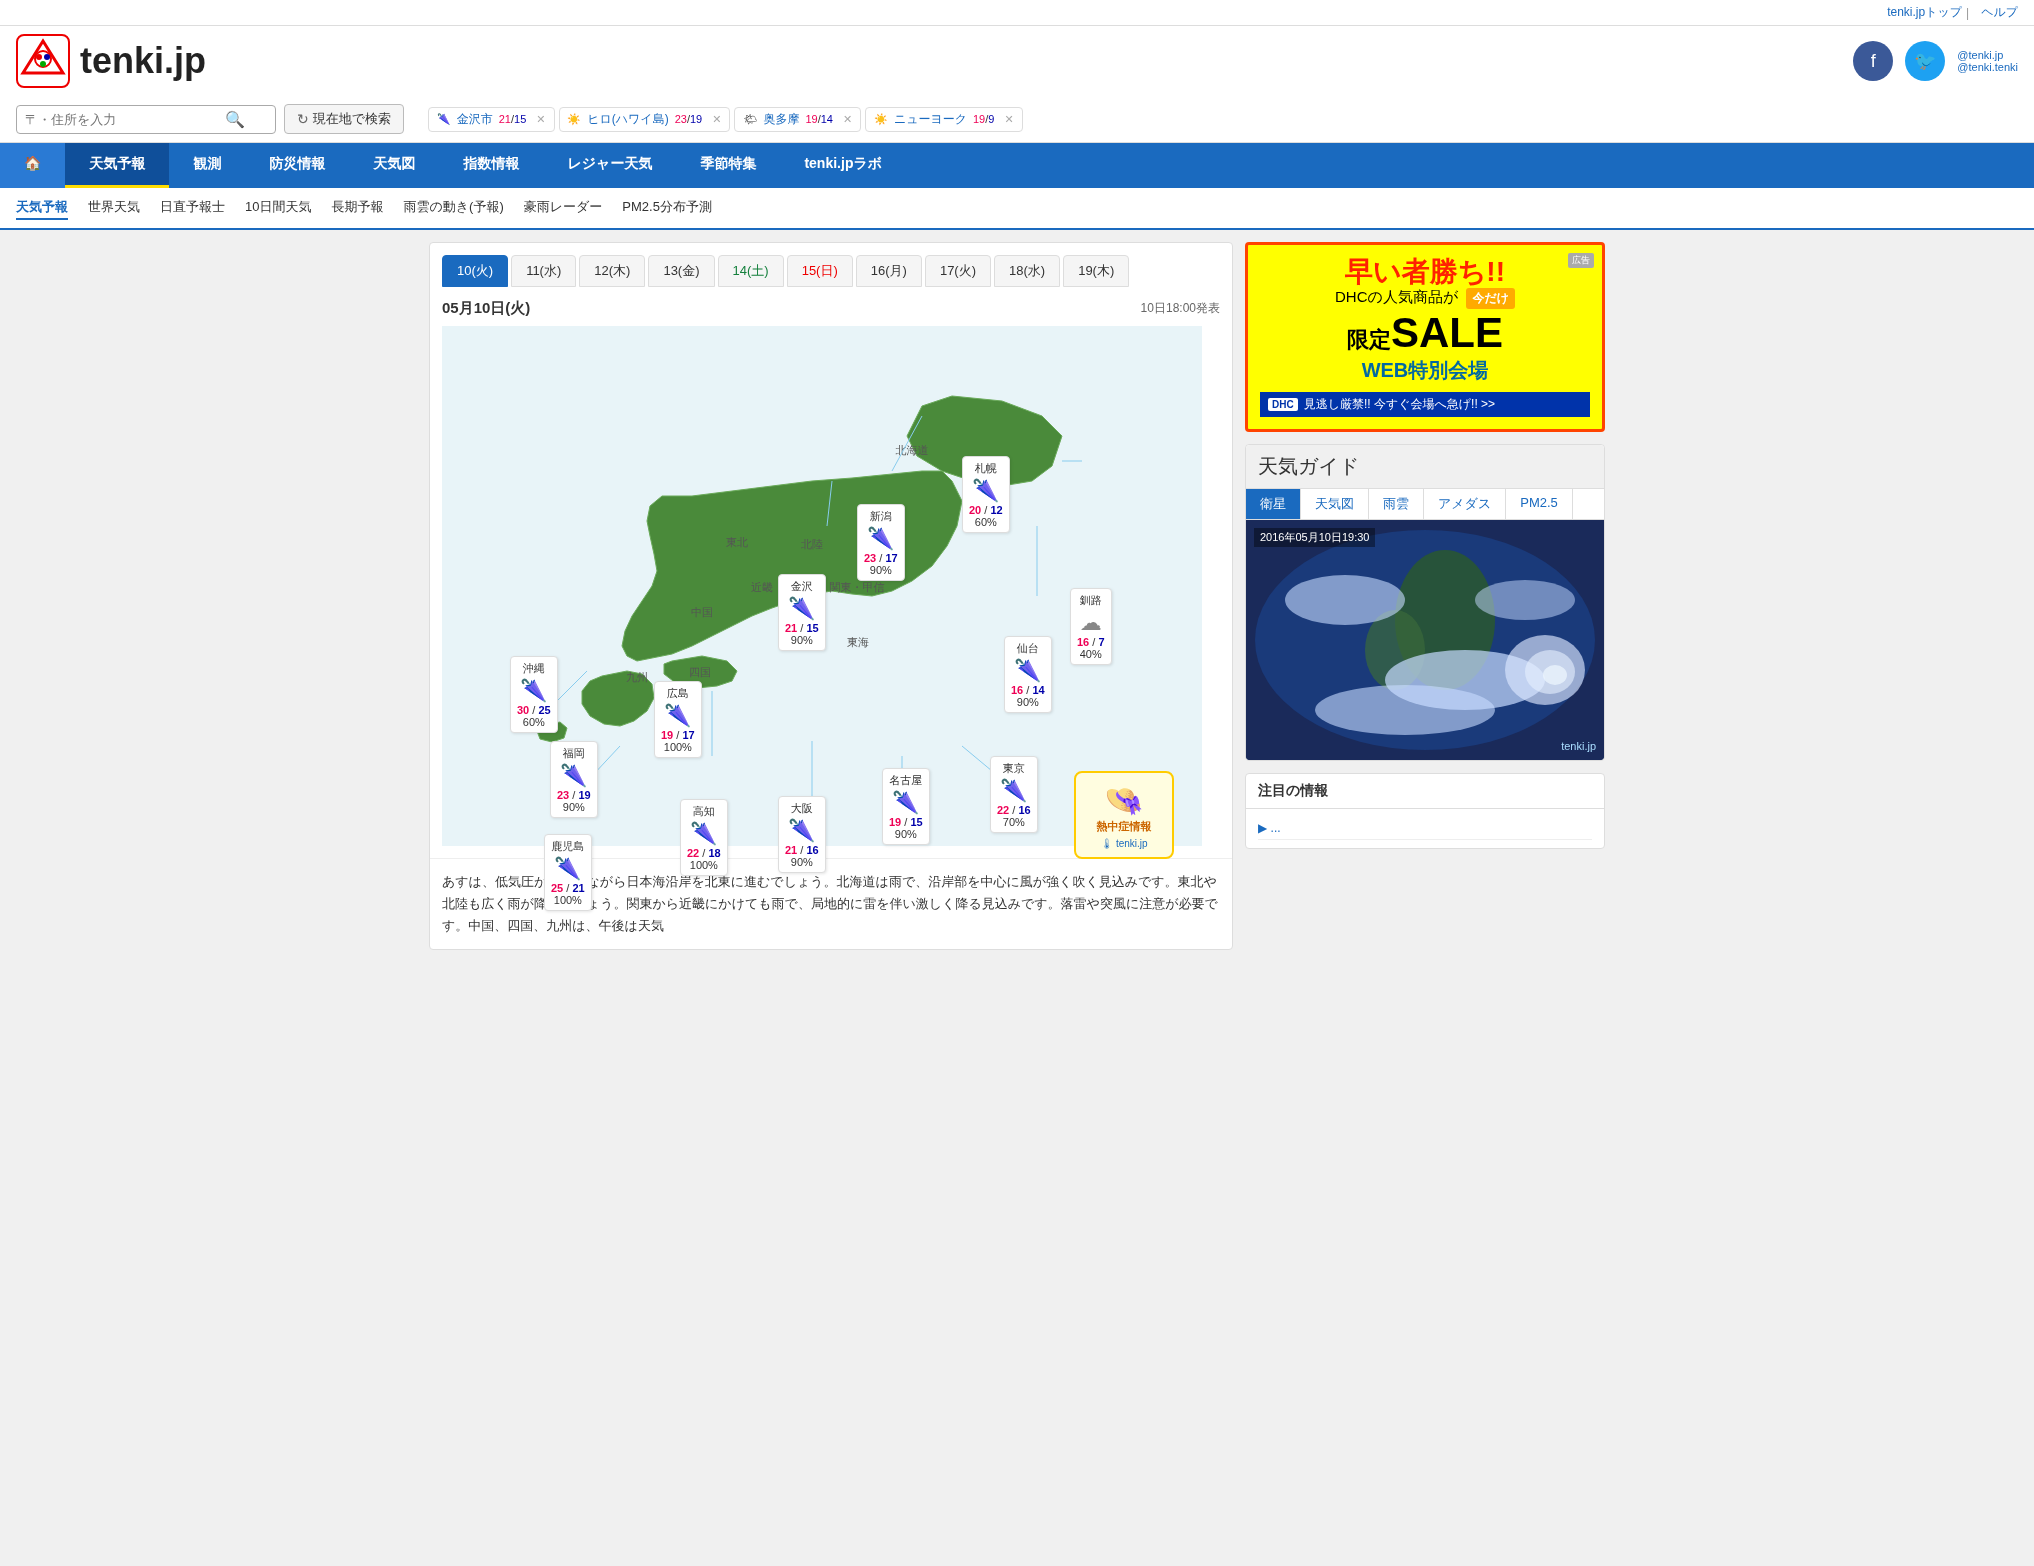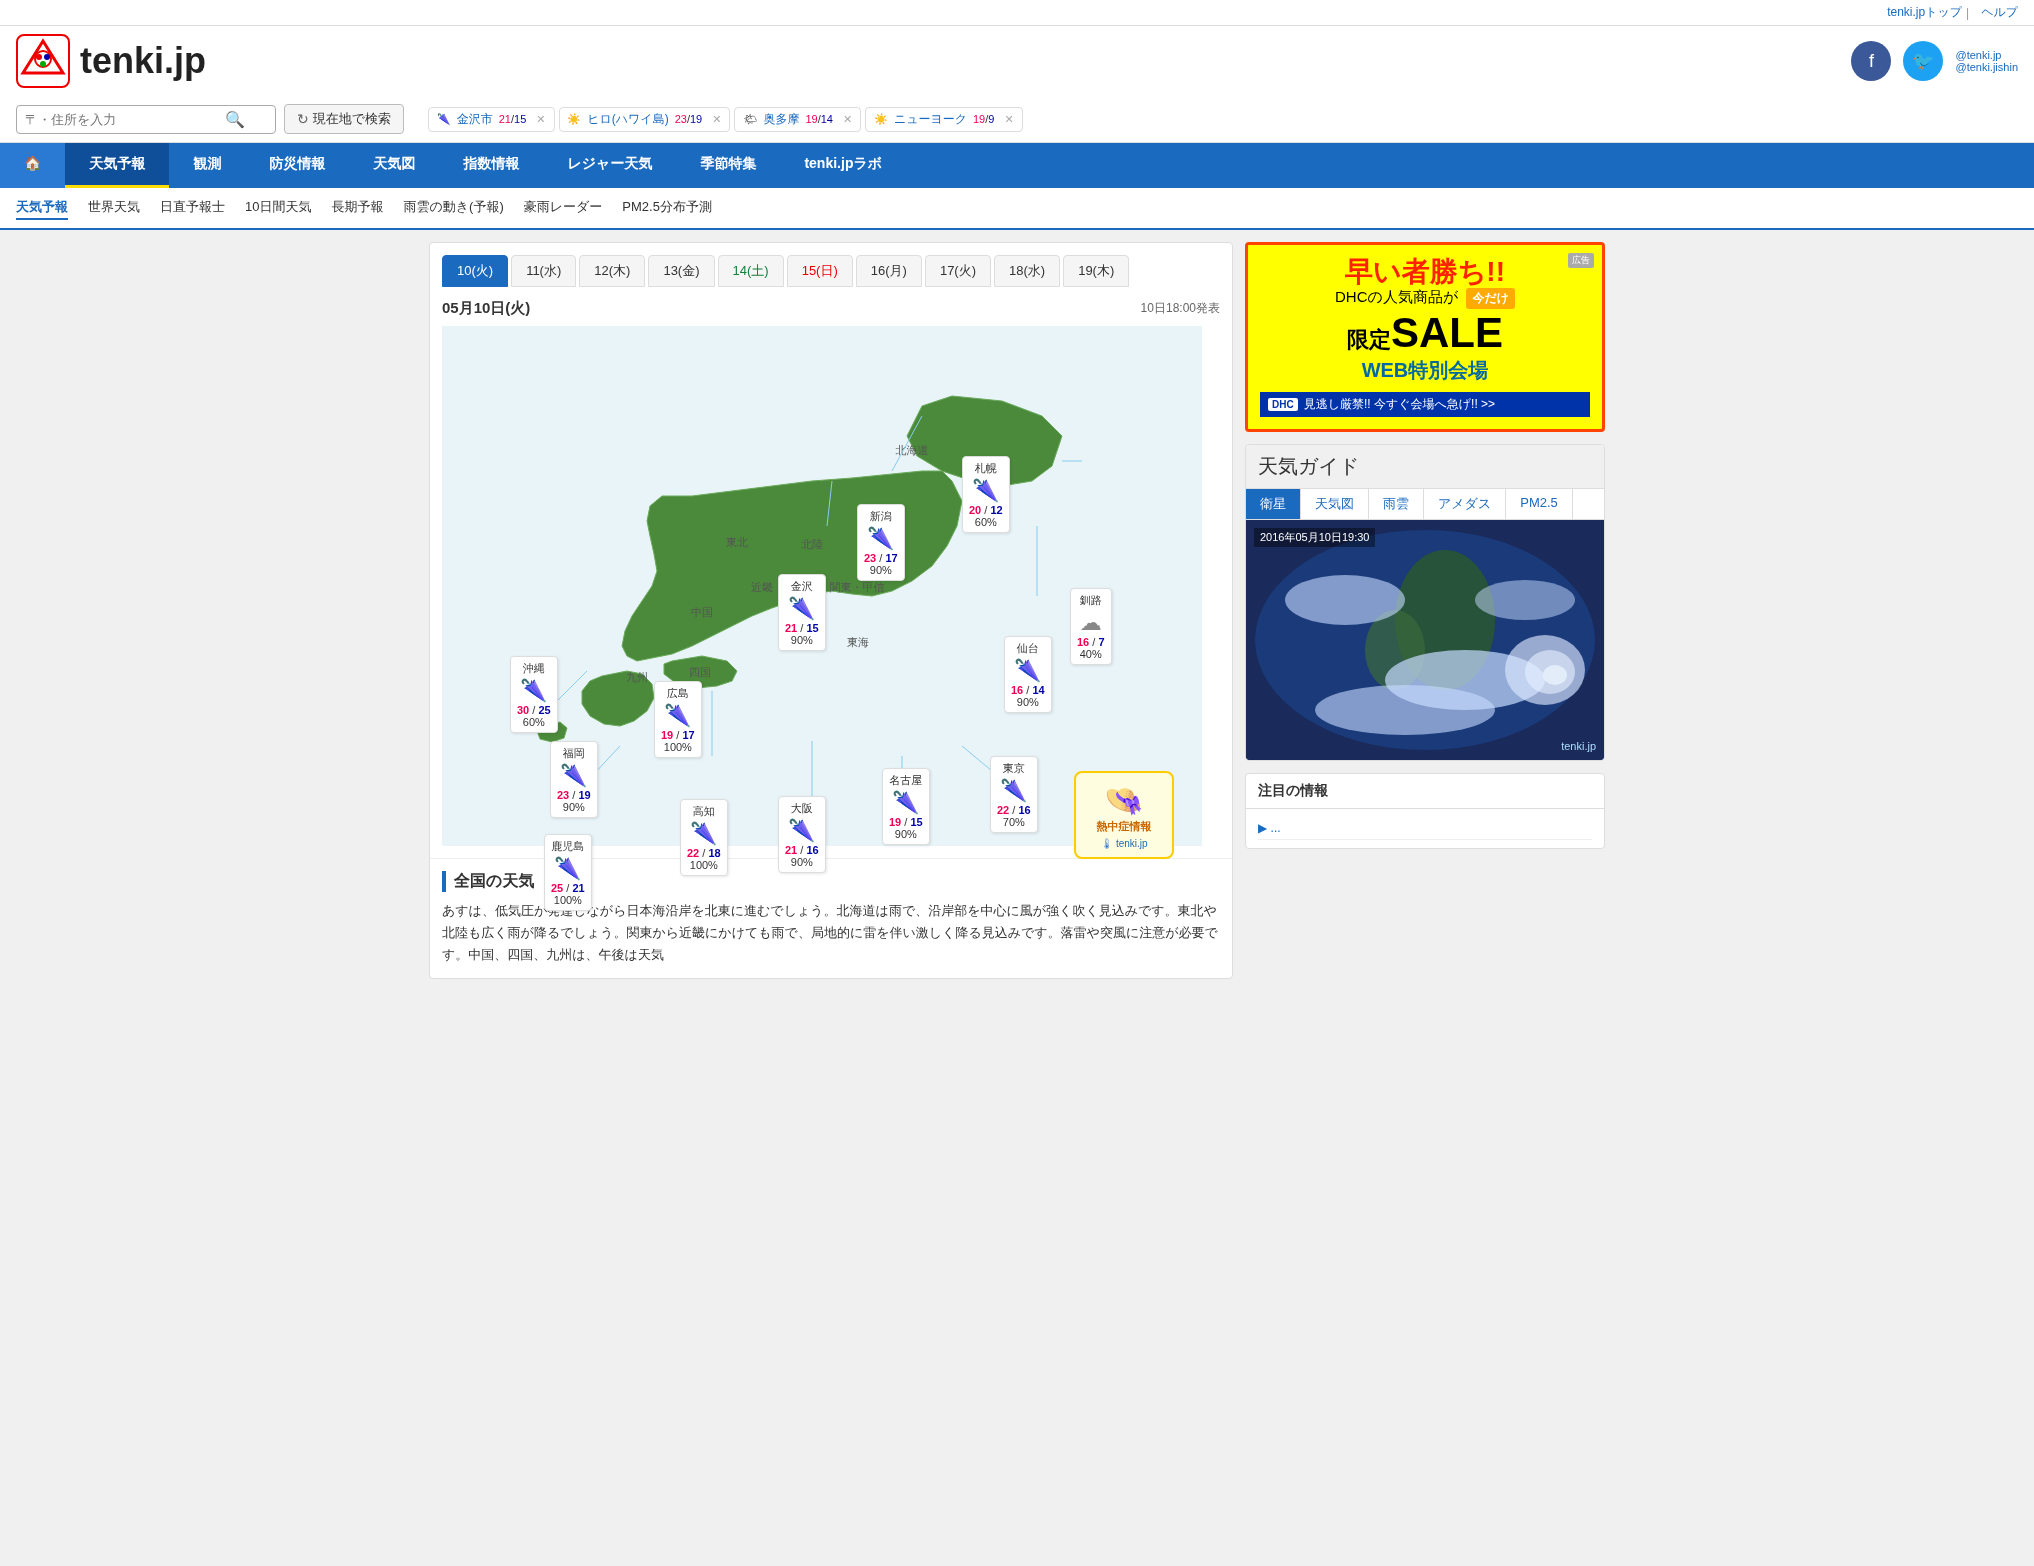--- a/index.html
+++ b/index.html
@@ -131,21 +131,21 @@
         <circle cx="24" cy="27" r="3" fill="#0a0"></circle>
       </svg>
     </div>
     <span class="logo-text">tenki.jp</span>
   </div>
   <div class="header-right">
     <a class="social-btn fb-btn">f</a>
     <a class="social-btn tw-btn">🐦</a>
     <div>
       <div class="social-text">@tenki.jp</div>
-      <div class="social-text">@tenki.jishin</div>
+      <div class="social-text">@tenki.tenki</div>
     </div>
   </div>
 </div>
 
 <div class="search-bar">
   <div class="search-input-wrap">
     <input class="search-input" type="text" placeholder="〒・住所を入力" style="">
     <button class="search-icon-btn">🔍</button>
   </div>
   <button class="location-btn">
@@ -372,21 +372,20 @@
         
         <div class="heatstroke-box" style="left:632px;top:445px;position:absolute;">
           <div style="font-size:32px;">👒</div>
           <div style="font-size:11px;font-weight:bold;color:#c60;">熱中症情報</div>
           <div style="font-size:10px;color:#1a6abf;display:flex;align-items:center;justify-content:center;gap:2px;margin-top:4px;">🌡 tenki.jp</div>
         </div>
       </div>
     </div>
 
     <div class="news-section">
-      <div class="news-title">全国の天気</div>
       <div class="news-text">あすは、低気圧が発達しながら日本海沿岸を北東に進むでしょう。北海道は雨で、沿岸部を中心に風が強く吹く見込みです。東北や北陸も広く雨が降るでしょう。関東から近畿にかけても雨で、局地的に雷を伴い激しく降る見込みです。落雷や突風に注意が必要です。中国、四国、九州は、午後は天気</div>
     </div>
   </div>
 
   <div class="right-panel">
 
     <div class="ad-banner">
       <div class="ad-badge">広告</div>
       <div class="ad-title">早い者勝ち!!</div>
       <div style="font-size:15px;color:#000;">

